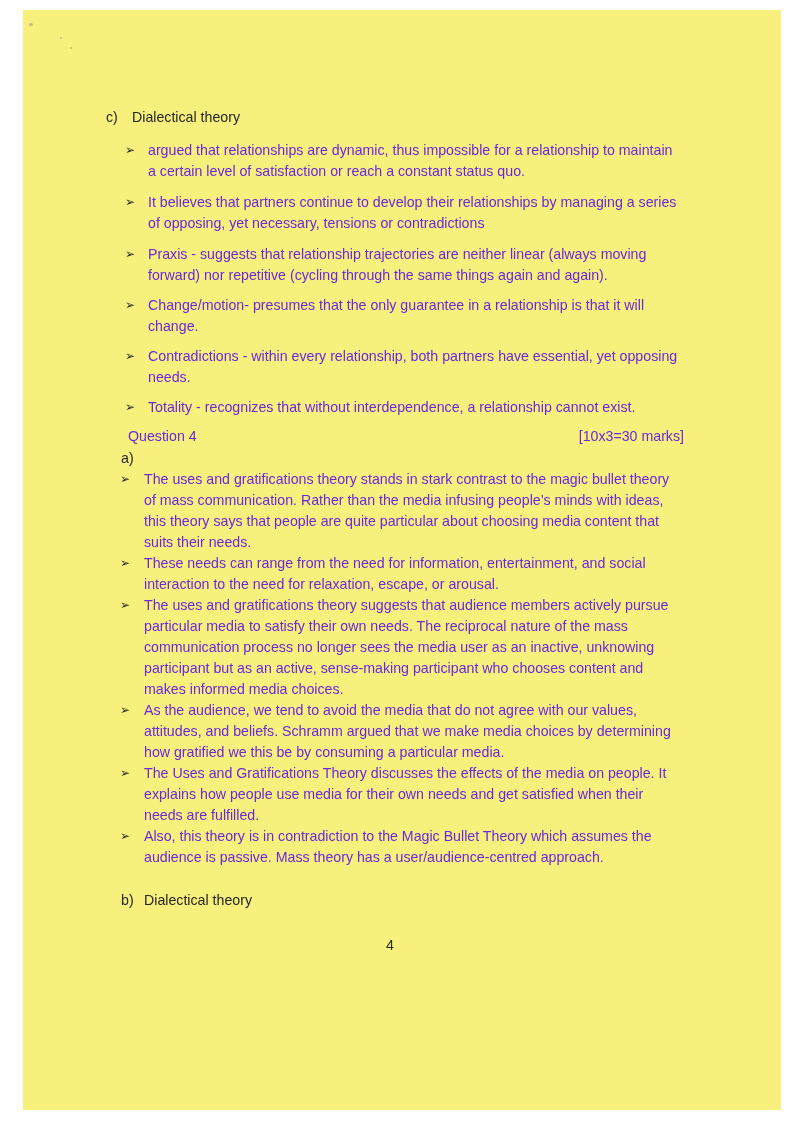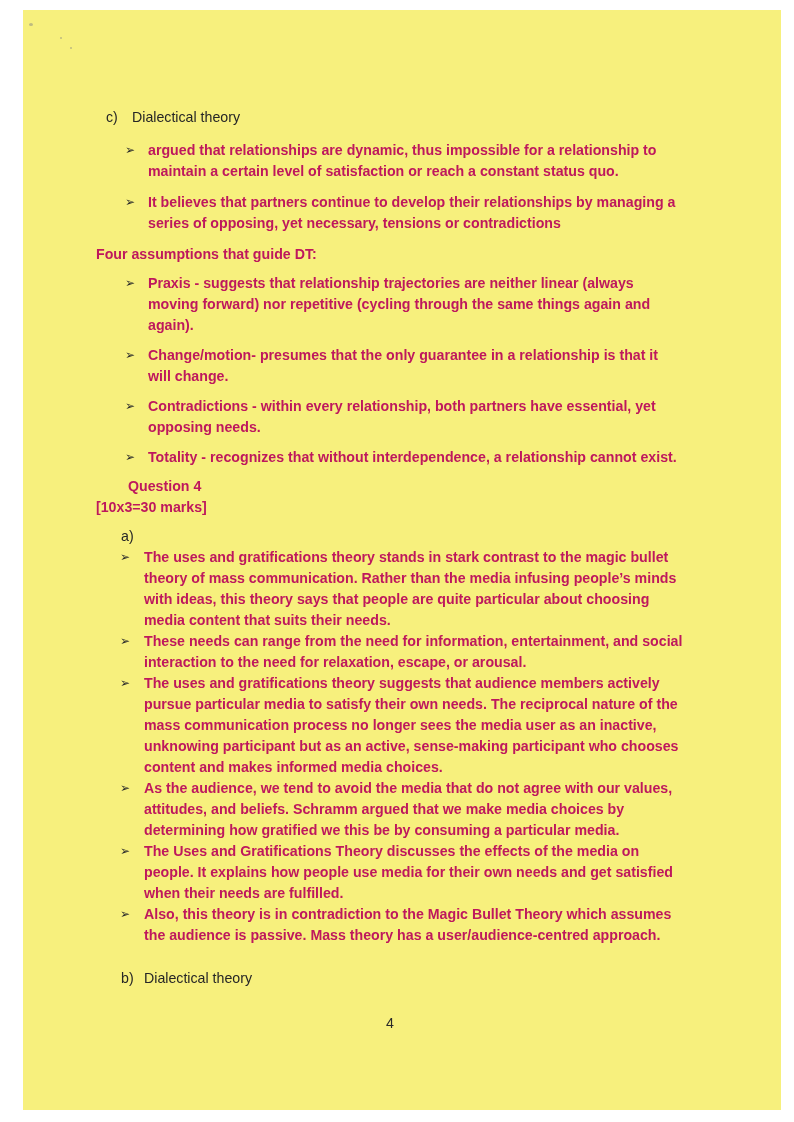--- a/index.html
+++ b/index.html
@@ -25,21 +25,21 @@
   .speck.s2 { left: 37px; top: 27px; width: 2px; height: 2px; }
   .speck.s3 { left: 47px; top: 37px; width: 2px; height: 2px; }
   .content {
     position: absolute;
     left: 73px; top: 97px;
     width: 588px;
     color: #262626;
     font-size: 14.2px;
     line-height: 21px;
   }
-  .bold { font-weight: 700; color: #be185d; }
+  .bold { font-weight: 400; color: #6d28d9; }
   .l1 { display: flex; }
   .l1 .marker { flex-shrink: 0; }
   .l1.c-level .marker { margin-left: 10px; width: 26px; }
   .l1.a-level .marker { margin-left: 25px; width: 23px; }
   .bullet { display: flex; }
   .bullet .arrow {
     flex-shrink: 0;
     font-family: "DejaVu Sans", sans-serif;
     font-size: 12px;
     color: #2a2a2a;
@@ -48,22 +48,21 @@
   .bullet.tight .arrow { margin-left: 24px; width: 24px; }
   .bullet .btxt { flex: 1; }
   .mb12 { margin-bottom: 12px; }
   .mb10 { margin-bottom: 10px; }
   .mb9  { margin-bottom: 9px; }
   .mb8  { margin-bottom: 8px; }
   .mt22 { margin-top: 22px; }
   .qrow {
     display: flex;
     justify-content: space-between;
-    margin-bottom: 8px;
-    flex-direction: column;
+    margin-bottom: 1px;
   }
   .qrow .qtitle { margin-left: 32px; }
   .pagenum {
     margin-top: 24px;
     text-align: center;
     color: #2a2a2a;
   }
 </style>
 </head>
 <body>
@@ -82,21 +81,20 @@
 
     <div class="bullet wide mb10">
       <span class="arrow">➢</span>
       <span class="btxt bold">argued that relationships are dynamic, thus impossible for a relationship to maintain a certain level of satisfaction or reach a constant status quo.</span>
     </div>
     <div class="bullet wide mb10">
       <span class="arrow">➢</span>
       <span class="btxt bold">It believes that partners continue to develop their relationships by managing a series of opposing, yet necessary, tensions or contradictions</span>
     </div>
 
-    <div class="bold mb8">Four assumptions that guide DT:</div>
 
     <div class="bullet wide mb9">
       <span class="arrow">➢</span>
       <span class="btxt bold">Praxis - suggests that relationship trajectories are neither linear (always moving forward) nor repetitive (cycling through the same things again and again).</span>
     </div>
     <div class="bullet wide mb9">
       <span class="arrow">➢</span>
       <span class="btxt bold">Change/motion- presumes that the only guarantee in a relationship is that it will change.</span>
     </div>
     <div class="bullet wide mb9">

